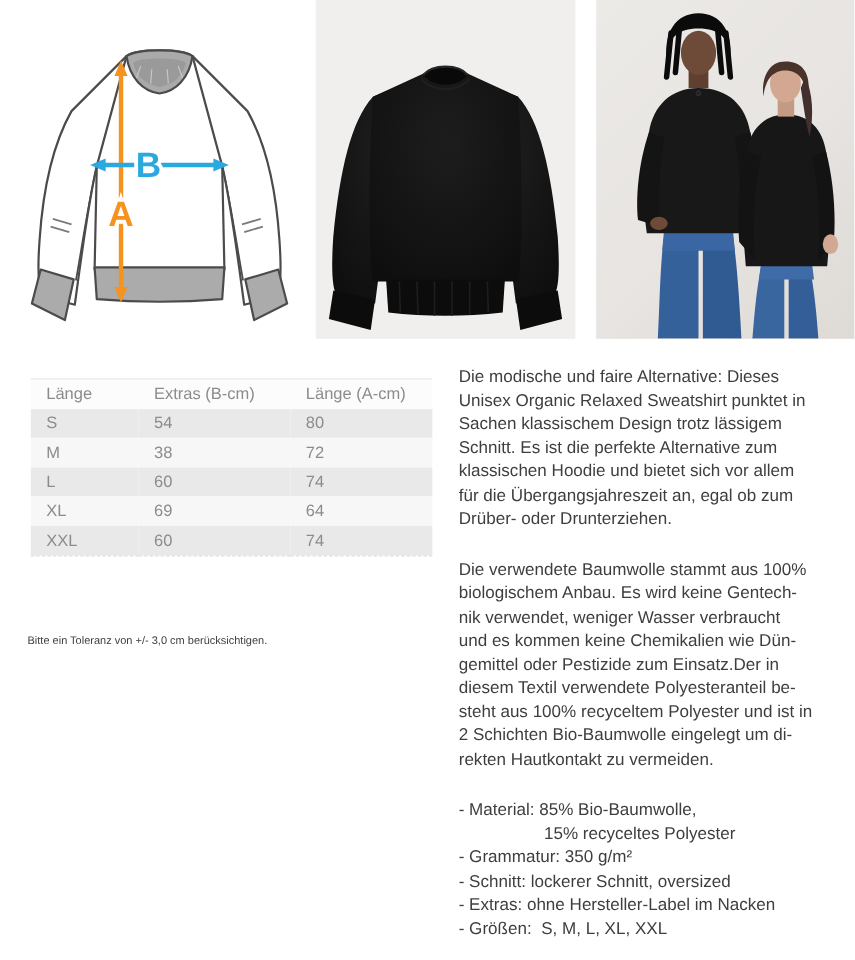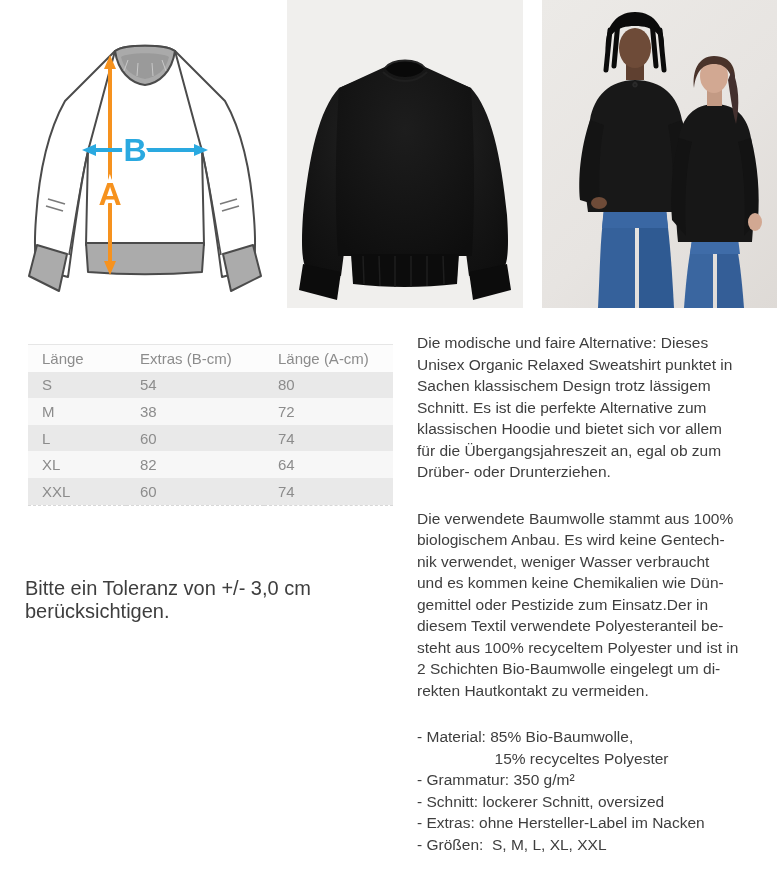--- a/index.html
+++ b/index.html
@@ -32,21 +32,21 @@
   }
   .size-table col.c1 { width:98px; }
   .size-table col.c2 { width:138px; }
   .size-table col.c3 { width:129px; }
   .size-table thead tr { background:#fcfcfc; }
   .size-table tbody tr:nth-child(odd)  { background:#e9e9e9; }
   .size-table tbody tr:nth-child(even) { background:#f7f7f7; }
 
   .tolerance-note {
     position:absolute; left:25px; top:577px; width:380px;
-    font-size:20px; color:#3e3e3e;
+    font-size:10px; color:#3e3e3e;
   }
 
   
   .description {
     position:absolute; left:417px; top:332px; width:362px;
     font-size:15.5px; line-height:21.5px; color:#3e3e3e;
   }
   .description p { margin:0 0 25px 0; white-space:pre-wrap; }
   .description p:last-child { margin-bottom:0; }
 </style>
@@ -207,21 +207,21 @@
         <td>38</td>
         <td>72</td>
       </tr>
       <tr>
         <td>L</td>
         <td>60</td>
         <td>74</td>
       </tr>
       <tr>
         <td>XL</td>
-        <td>82</td>
+        <td>69</td>
         <td>64</td>
       </tr>
       <tr>
         <td>XXL</td>
         <td>60</td>
         <td>74</td>
       </tr>
     </tbody>
   </table>
 

